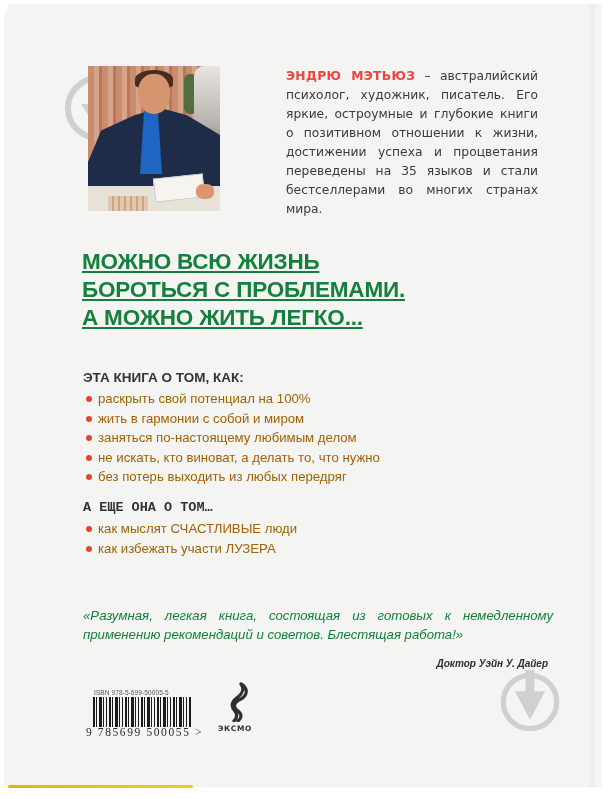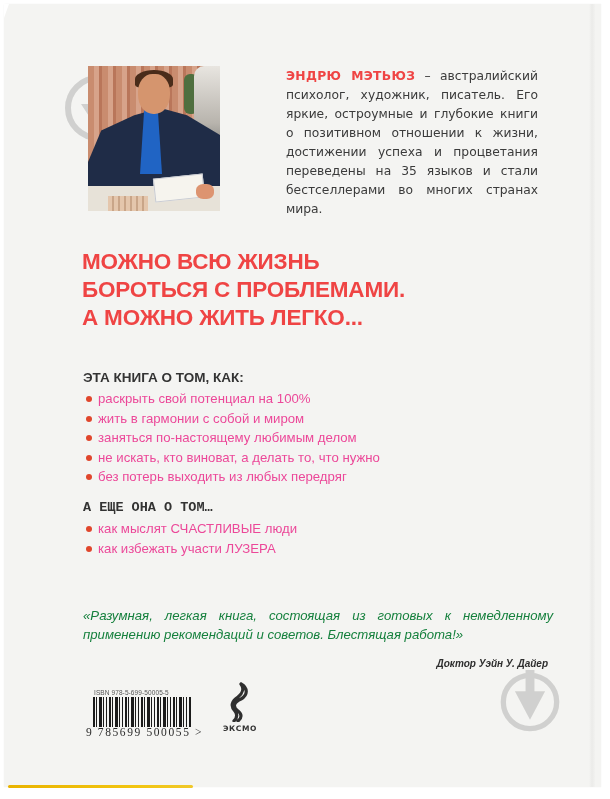--- a/index.html
+++ b/index.html
@@ -73,31 +73,31 @@
   .bio {
     position: absolute; left: 286px; top: 67px; width: 252px;
     font-size: 12.3px; line-height: 19px; color: #3b3b3b;
     text-align: justify;
   }
   .bio .name { color: #ef4444; font-weight: bold; letter-spacing: 0.3px; }
 
   .headline {
     position: absolute; left: 82px; top: 248px;
     font-family: "Liberation Sans", sans-serif; font-weight: bold;
-    font-size: 22.5px; line-height: 28px; color: #ef4444; letter-spacing: -0.2px;
+    font-size: 22.5px; line-height: 28px; color: #15803d; letter-spacing: -0.2px; text-decoration: underline;
   }
 
   .section-title {
     position: absolute; left: 83px;
     font-family: "Liberation Sans", sans-serif; font-weight: bold;
     font-size: 13.5px; color: #333;
   }
   .list {
     position: absolute; left: 86px; margin: 0; padding: 0; list-style: none;
-    font-family: "Liberation Sans", sans-serif; font-size: 13.2px; line-height: 19.5px; color: #ec4899;
+    font-family: "Liberation Sans", sans-serif; font-size: 13.2px; line-height: 19.5px; color: #a16207;
   }
   .list li { position: relative; padding-left: 12px; white-space: nowrap; }
   .list li .dot {
     position: absolute; left: 0; top: 7px; width: 6px; height: 6px; border-radius: 50%; background: #e0462c;
   }
 
   .quote {
     position: absolute; left: 83px; top: 607px; width: 470px;
     font-family: "Liberation Sans", sans-serif; font-style: italic;
     font-size: 13.2px; line-height: 18.5px; color: #15803d; text-align: justify;
@@ -115,21 +115,21 @@
     background:
       repeating-linear-gradient(90deg,
         #1b1b1b 0 2px, transparent 2px 3px, #1b1b1b 3px 4px, transparent 4px 6px,
         #1b1b1b 6px 9px, transparent 9px 10px, #1b1b1b 10px 11px, transparent 11px 13px,
         #1b1b1b 13px 14px, transparent 14px 16px);
   }
   .barnum {
     font-family: Liberation Serif, serif; font-size: 11.5px; color: #2a2a2a; letter-spacing: 1.6px; margin-top: -1px;
   }
 
-  .logo { position: absolute; left: 218px; top: 682px; width: 44px; text-align: center; }
+  .logo { position: absolute; left: 218px; top: 682px; width: 44px; }
   .logo svg { display: block; margin: 0 auto; }
   .logo-text { font-size: 7.5px; font-weight: bold; color: #333; letter-spacing: 0.6px; margin-top: 2px; }
 
   .watermark { position: absolute; opacity: 0.22; }
 
   .yellow-strip {
     position: absolute; left: 8px; top: 785px; width: 185px; height: 3px;
     background: linear-gradient(90deg, #e9b300, #f2c511 70%, #f0c82a);
     border-radius: 2px;
   }

